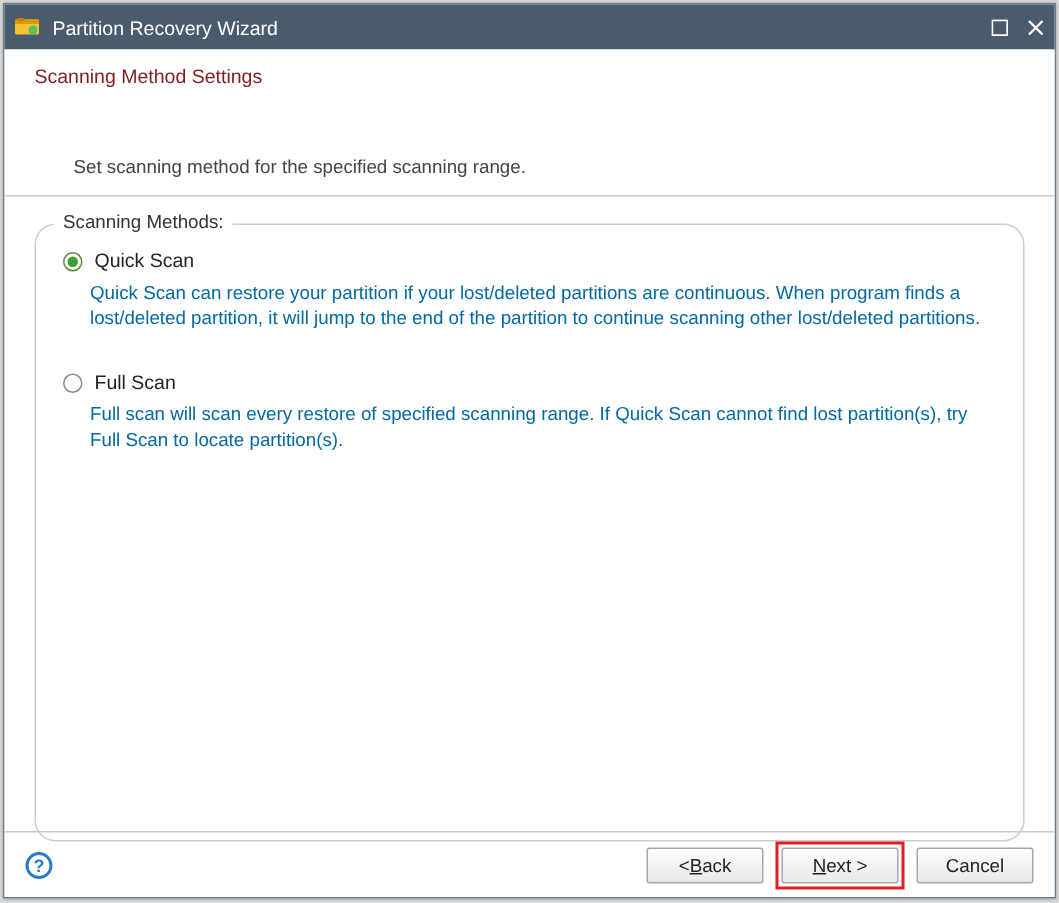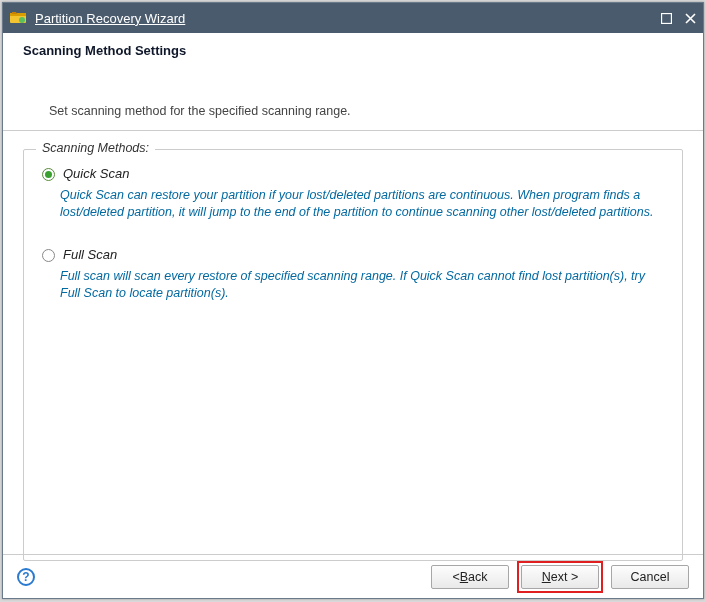--- a/index.html
+++ b/index.html
@@ -21,21 +21,20 @@
     box-shadow: 0 0 2px rgba(0,0,0,0.3);
   }
   .titlebar {
     height: 30px;
     background: #4a5b6d;
     color: #fff;
     display: flex;
     align-items: center;
     padding: 0 6px;
     font-size: 13px;
-    text-decoration: underline;
   }
   .appicon {
     width: 18px; height: 18px;
     margin-right: 8px;
     display: inline-block;
   }
   .title-text { flex: 1; }
   .window-controls { display: flex; gap: 10px; align-items: center; }
   .win-btn {
     width: 14px; height: 14px;
@@ -45,40 +44,39 @@
   .content {
     position: absolute;
     top: 30px; left: 0; right: 0; bottom: 0;
     background: #fff;
   }
   .header-block {
     padding: 10px 20px 12px 20px;
     border-bottom: 1px solid #ccc;
   }
   .header-title {
-    font-weight: bold;
+    font-weight: normal;
     font-size: 13px;
-    color: #0f172a;
+    color: #7f1d1d;
   }
   .header-sub {
     margin-left: 26px;
     color: #444;
     padding-top: 2px;
     margin-top: 44px;
   }
   .fieldset-area {
     padding: 18px 20px 0 20px;
   }
   .fieldset {
     position: relative;
     border: 1px solid #ccc;
-    border-radius: 2px;
+    border-radius: 14px;
     padding: 16px 18px 18px 18px;
     height: 412px;
-    font-style: italic;
   }
   .legend {
     position: absolute;
     top: -9px;
     left: 12px;
     background: #fff;
     padding: 0 6px;
     color: #333;
   }
   .option {

